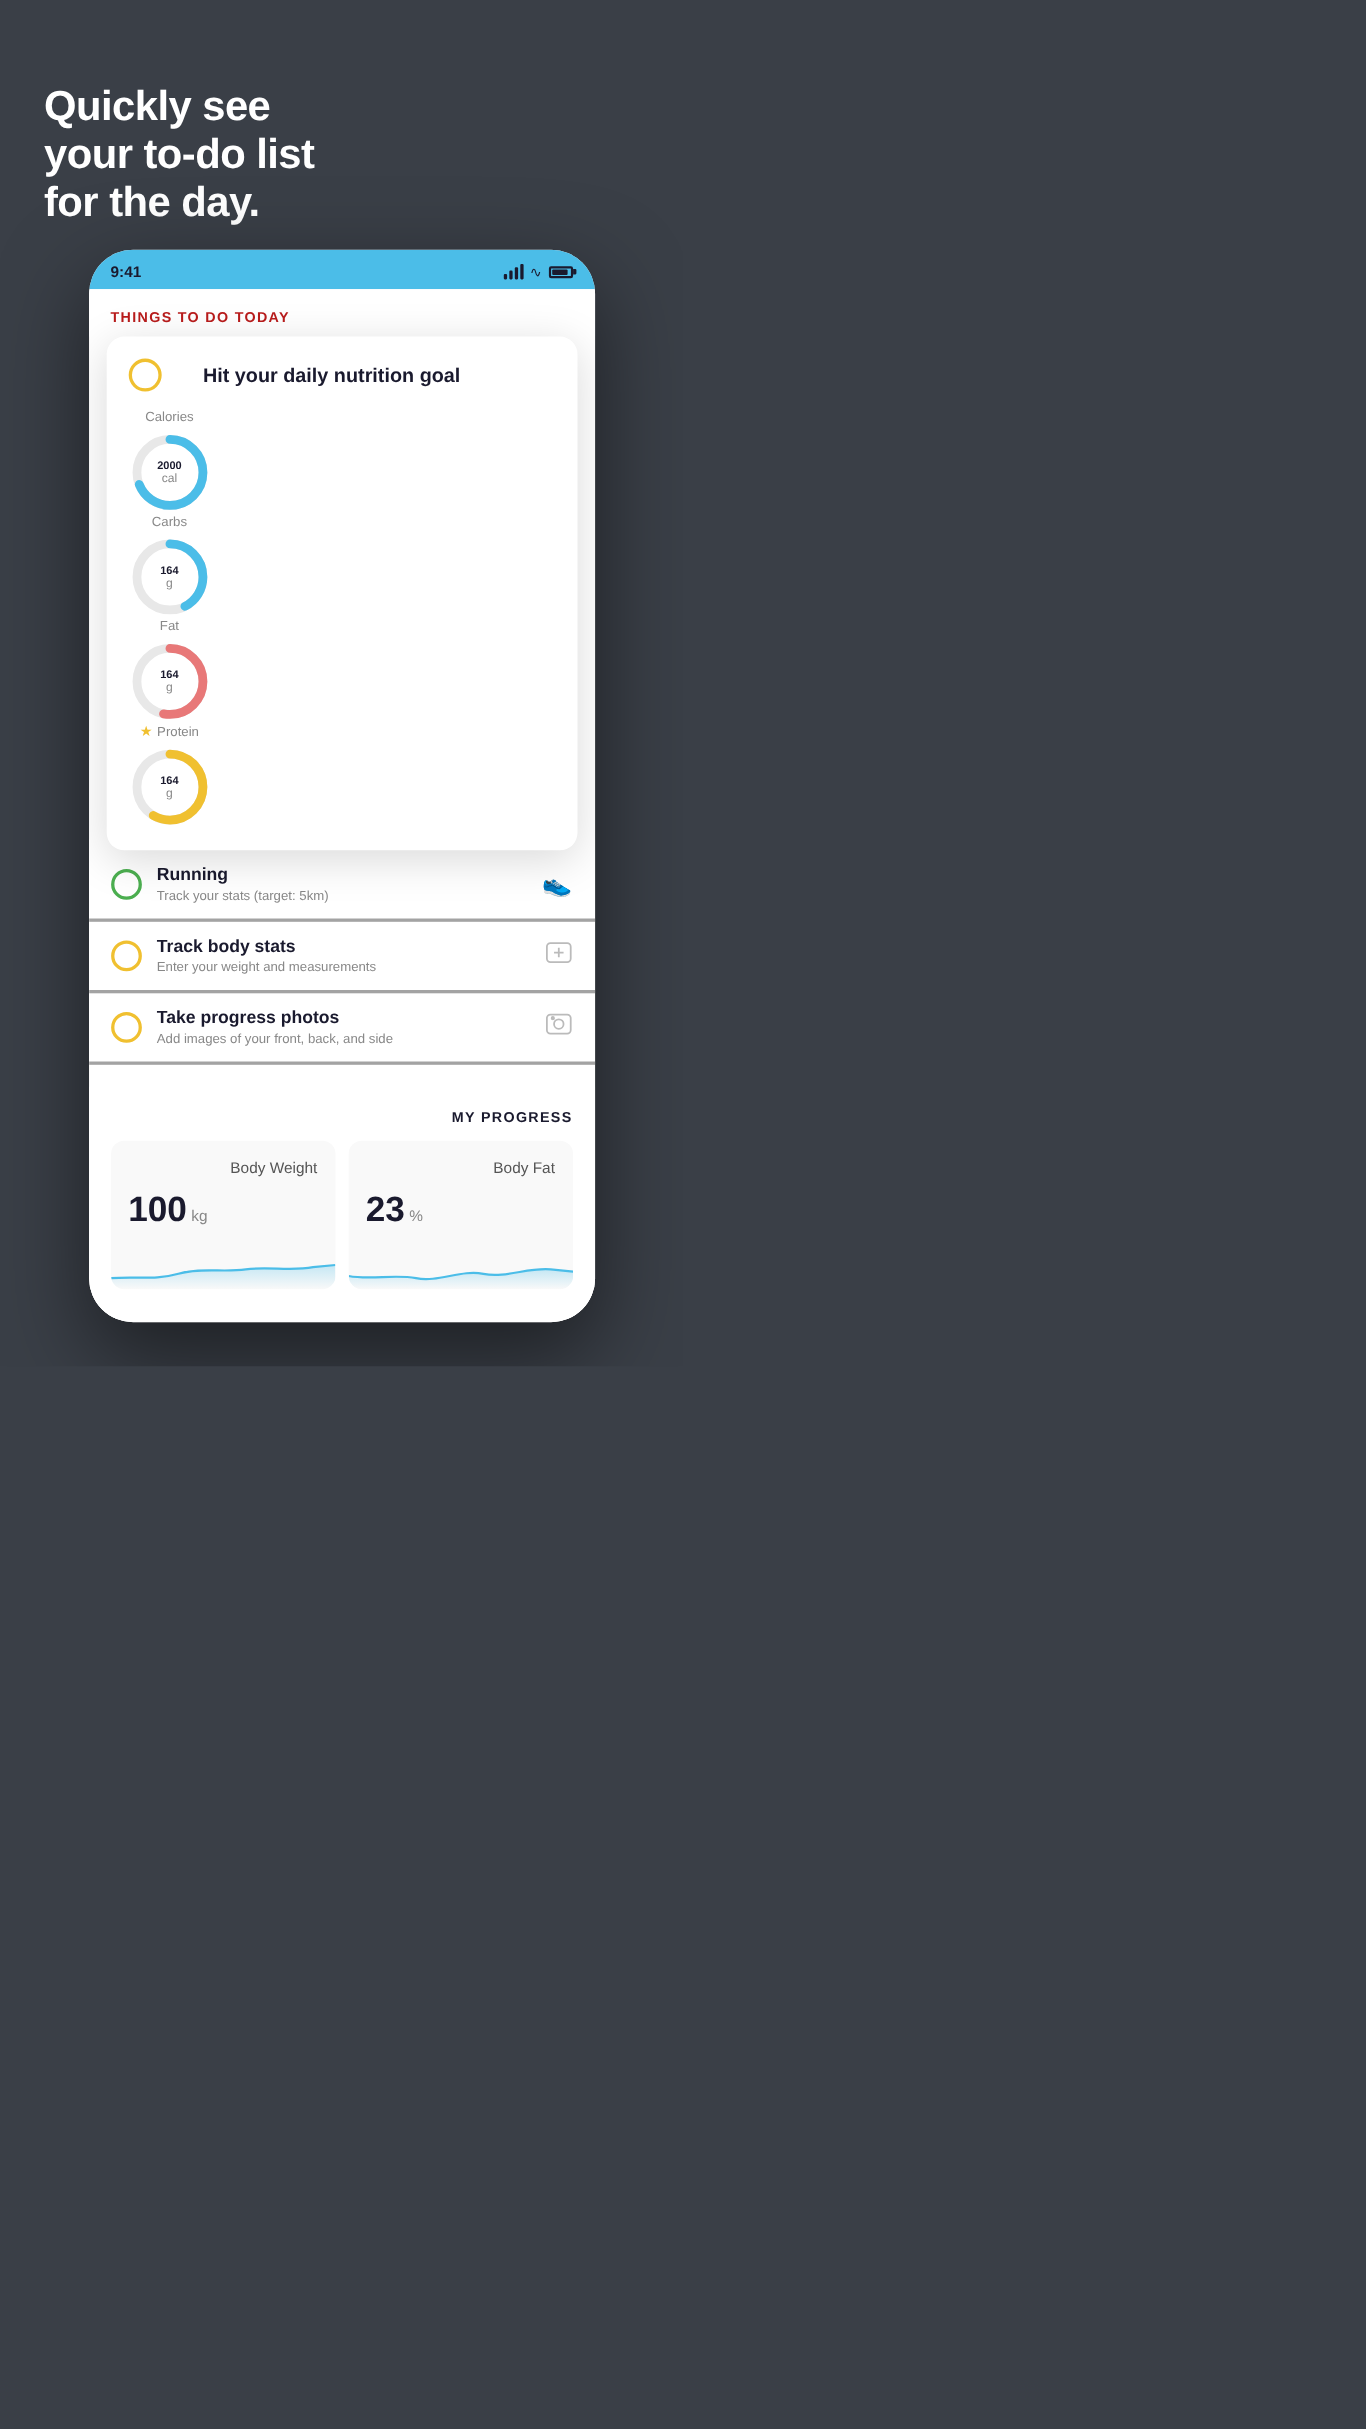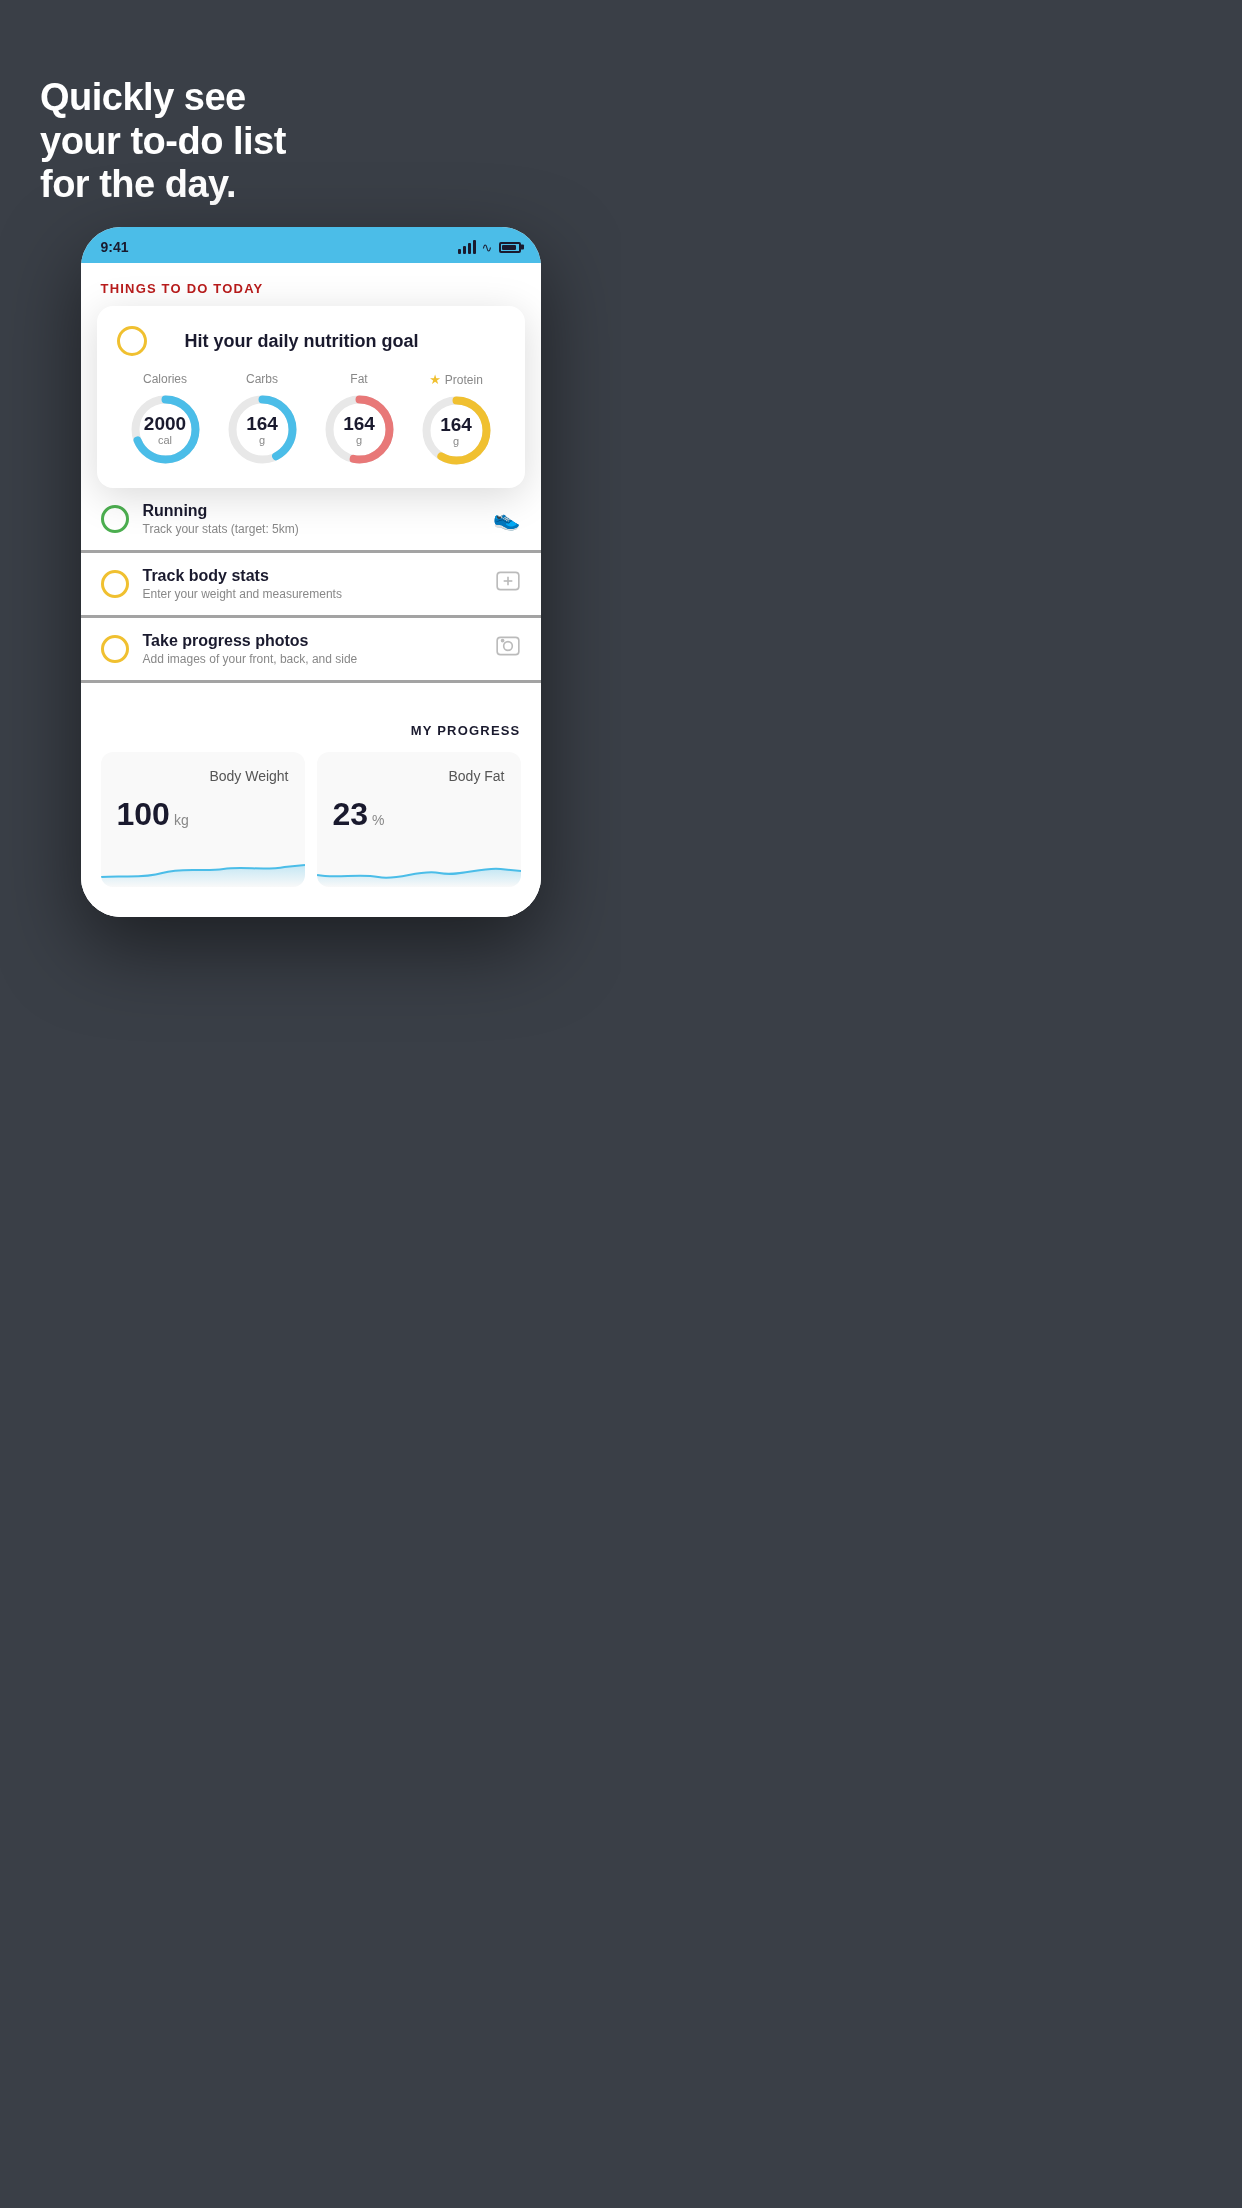--- a/index.html
+++ b/index.html
@@ -204,20 +204,21 @@
       font-weight: 600;
       color: #1a1a2e;
       margin-left: 24px;
     }
 
     
     .nutrition-grid {
       display: flex;
       justify-content: space-around;
       align-items: flex-start;
+      flex-direction: column;
     }
     .nutrition-item {
       display: flex;
       flex-direction: column;
       align-items: center;
       gap: 6px;
     }
     .nutrition-label {
       font-size: 12px;
       color: #888;
@@ -249,21 +250,21 @@
     .donut-fill-yellow { fill: none; stroke: #f0c030; stroke-width: 8; stroke-linecap: round; }
     .donut-center {
       position: absolute;
       top: 50%;
       left: 50%;
       transform: translate(-50%, -50%);
       text-align: center;
       line-height: 1.1;
     }
     .donut-value {
-      font-size: 19px;
+      font-size: 10px;
       font-weight: 700;
       color: #1a1a2e;
       display: block;
     }
     .donut-unit {
       font-size: 11px;
       color: #888;
       display: block;
     }
 

